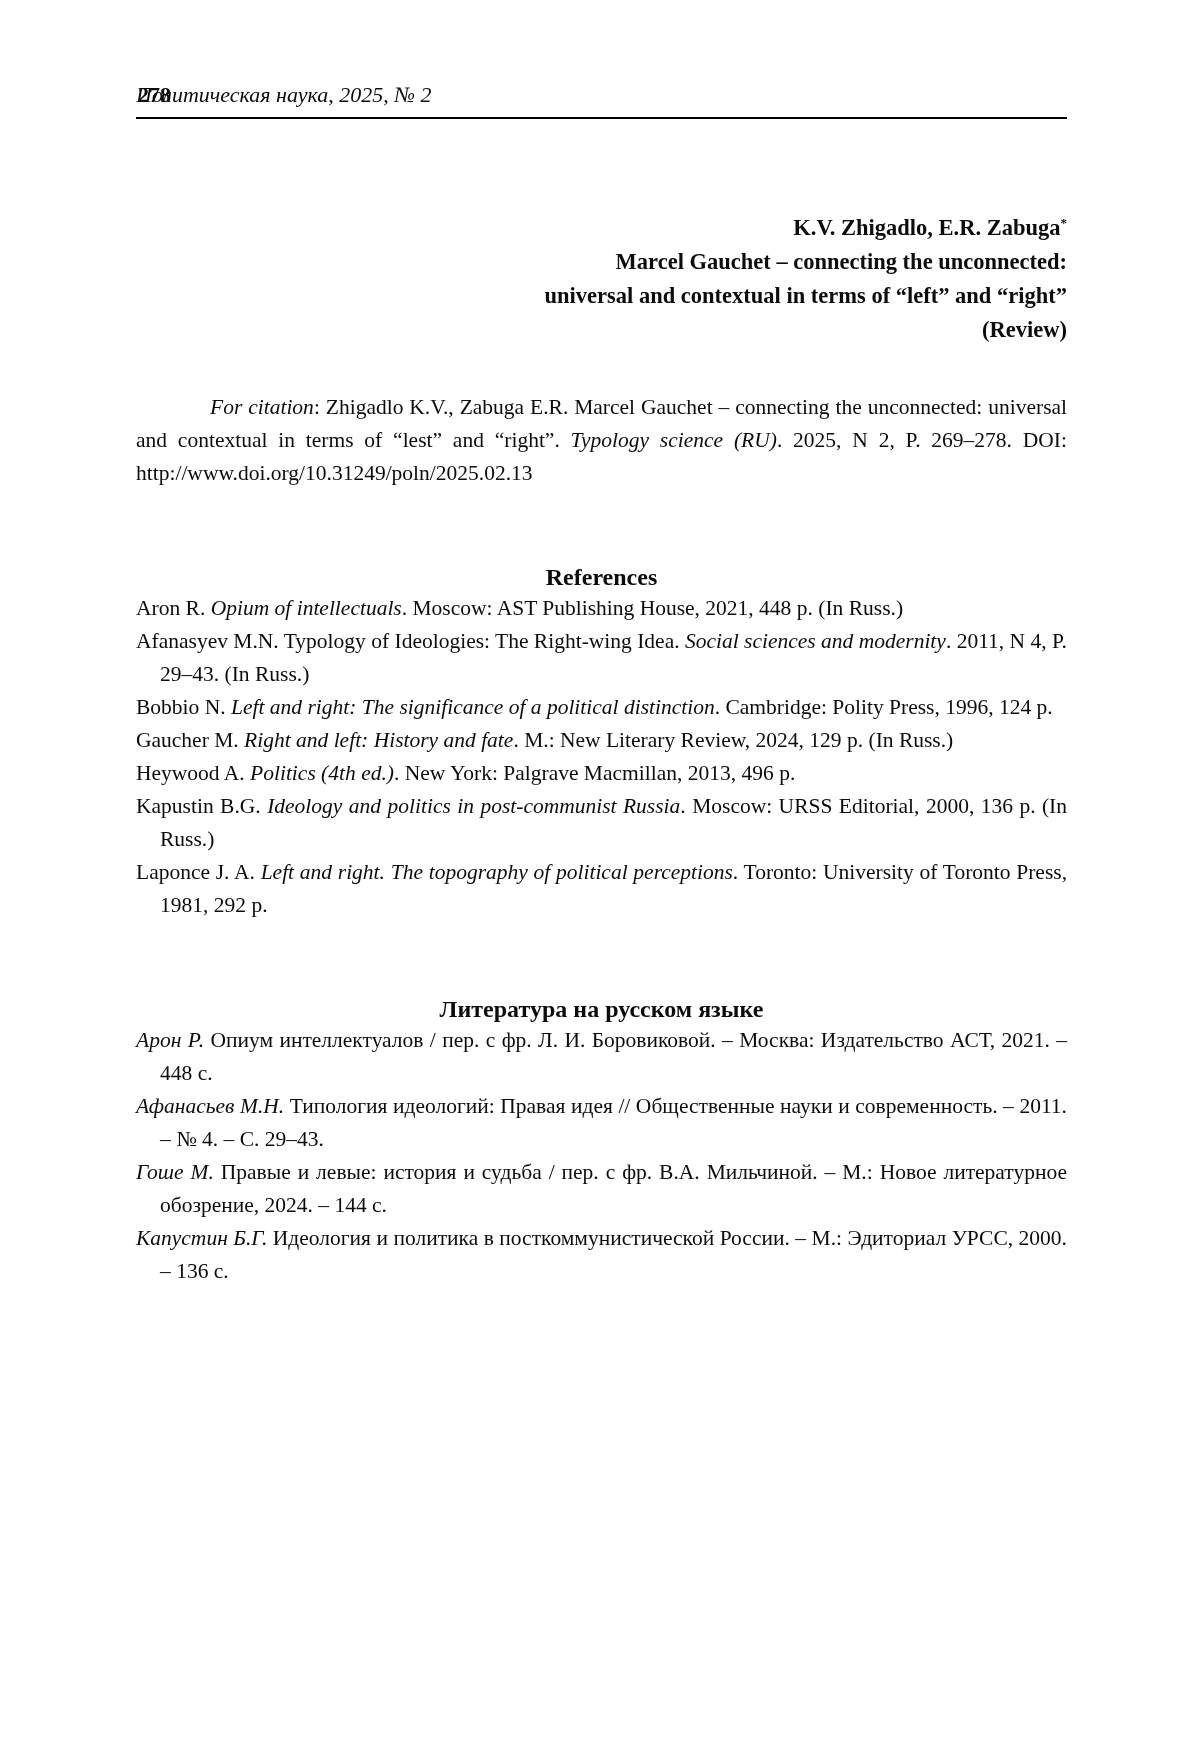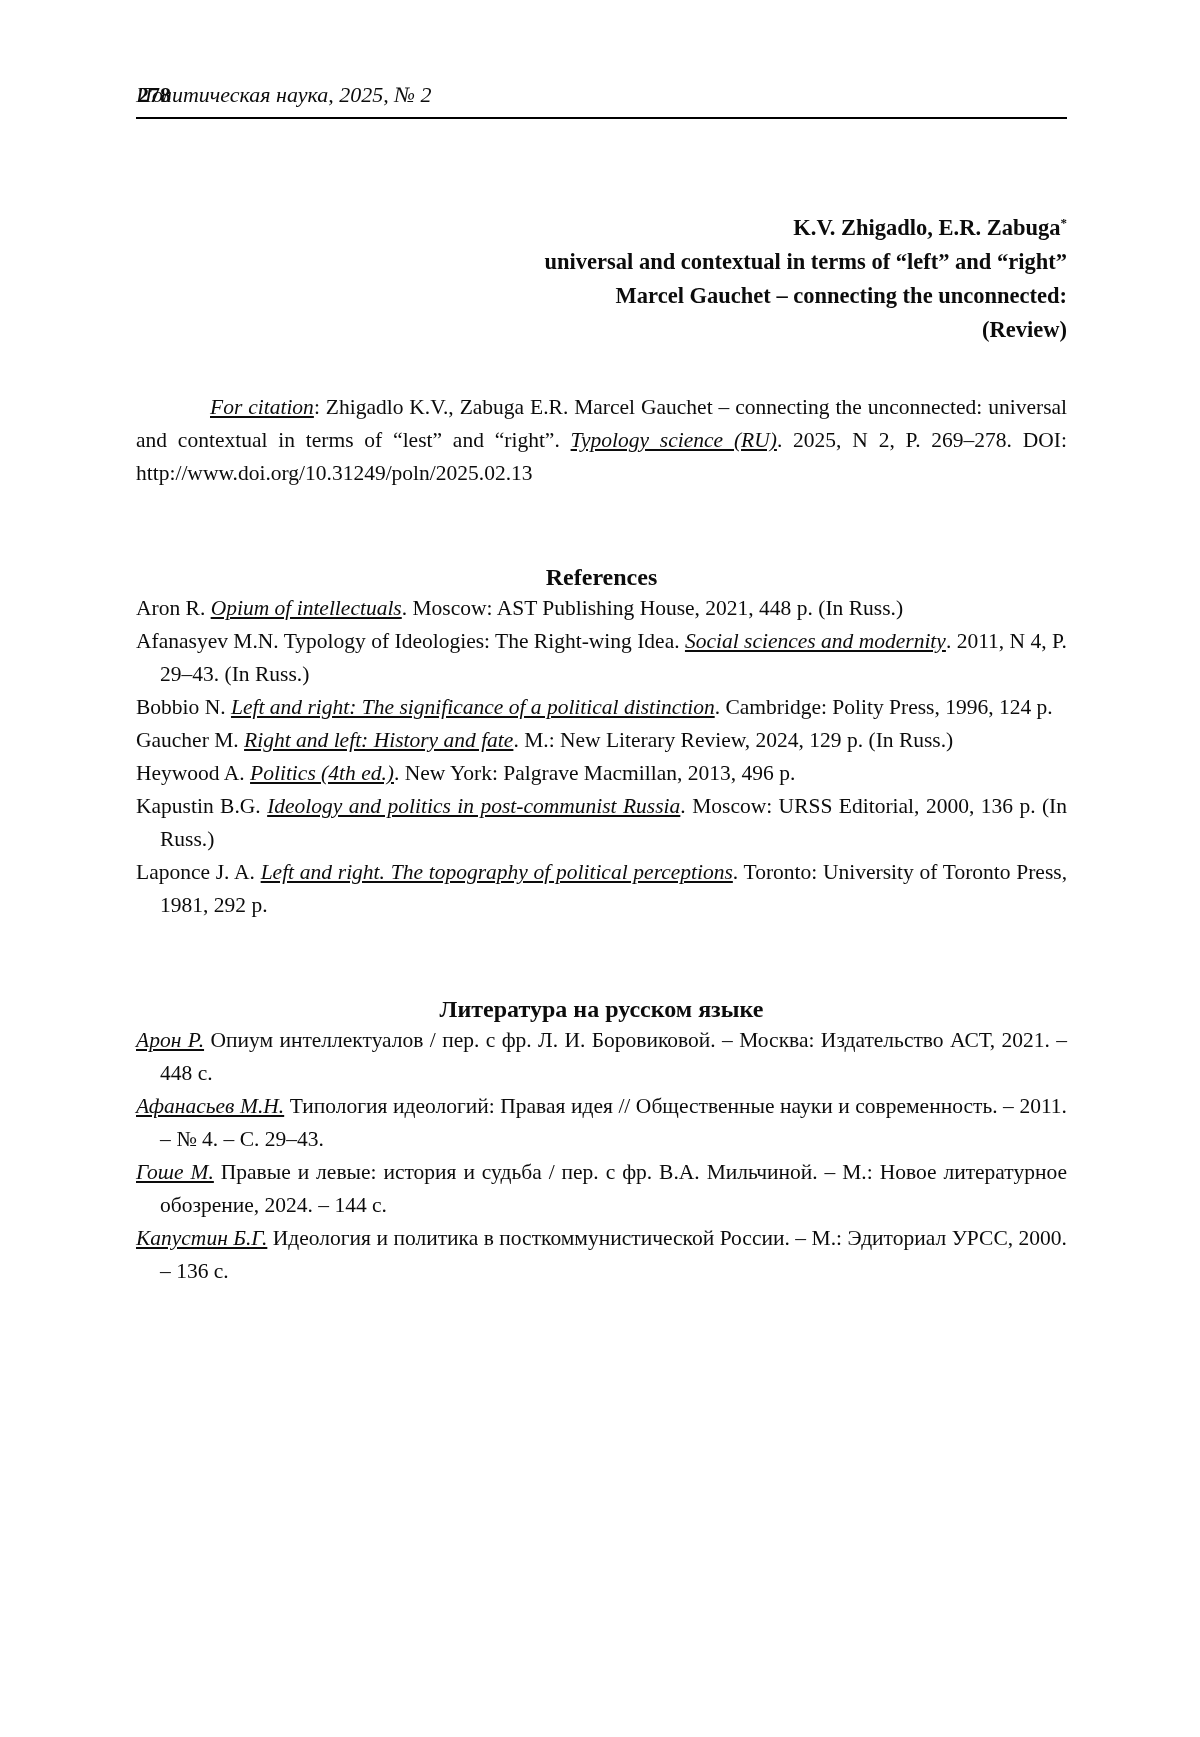--- a/index.html
+++ b/index.html
@@ -69,39 +69,39 @@
   }
   .ref-list {
     font-size: 21.5px;
     line-height: 33px;
   }
   .ref-item {
     text-align: justify;
     padding-left: 24px;
     text-indent: -24px;
   }
-  .it { font-style: italic; text-decoration: underline; }
+  .it { font-style: italic; }
 </style>
 </head>
 <body>
 
 <div class="page">
 
   <header class="running-head">
     <span class="page-number">278</span>
     <span class="journal-title">Политическая наука, 2025, № 2</span>
   </header>
 
 
   <div class="heading-block">
     <div>
       <span>K.V. Zhigadlo, E.R. Zabuga</span><sup>*</sup>
     </div>
+    <div>Marcel Gauchet – connecting the unconnected:</div>
     <div>universal and contextual in terms of “left” and “right”</div>
-    <div>Marcel Gauchet – connecting the unconnected:</div>
     <div>(Review)</div>
   </div>
 
   <p class="citation"><span class="it">For citation</span><span>: Zhigadlo K.V., Zabuga E.R. Marcel Gauchet – connecting the unconnected: universal and contextual in terms of “lest” and “right”. </span><span class="it">Typology science (RU)</span><span>. 2025, N 2, P. 269–278. DOI: http://www.doi.org/10.31249/poln/2025.02.13</span></p>
 
   <h2 class="section-heading">References</h2>
 
   <div class="ref-list">
       <div class="ref-item"><span>Aron R. </span><span class="it">Opium of intellectuals</span><span>. Moscow: AST Publishing House, 2021, 448 p. (In Russ.)</span></div>
       <div class="ref-item"><span>Afanasyev M.N. Typology of Ideologies: The Right-wing Idea. </span><span class="it">Social sciences and modernity</span><span>. 2011, N 4, P. 29–43. (In Russ.)</span></div>

